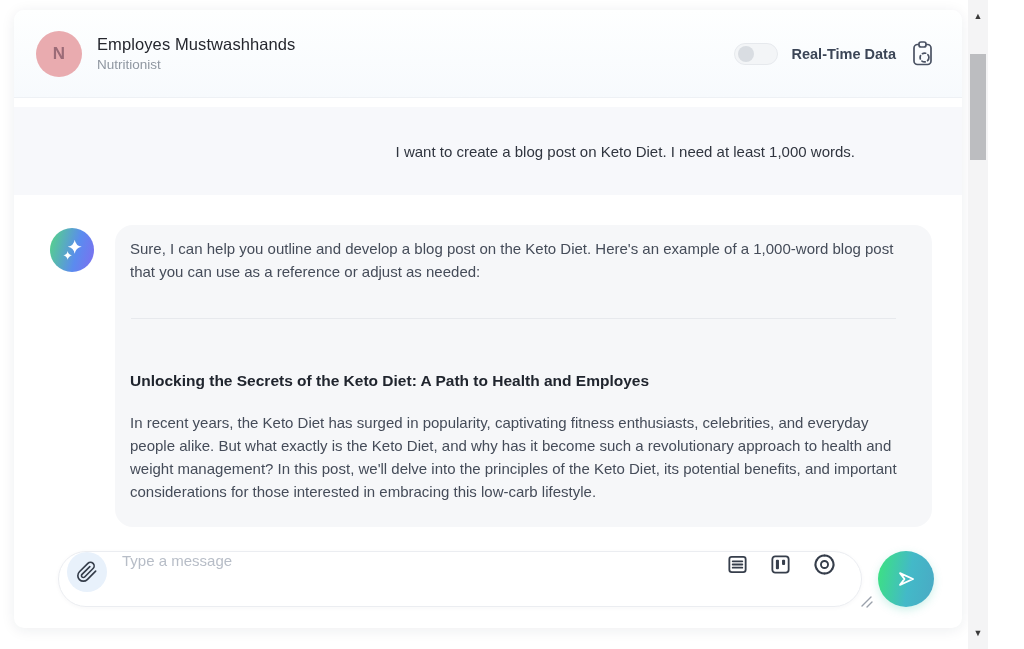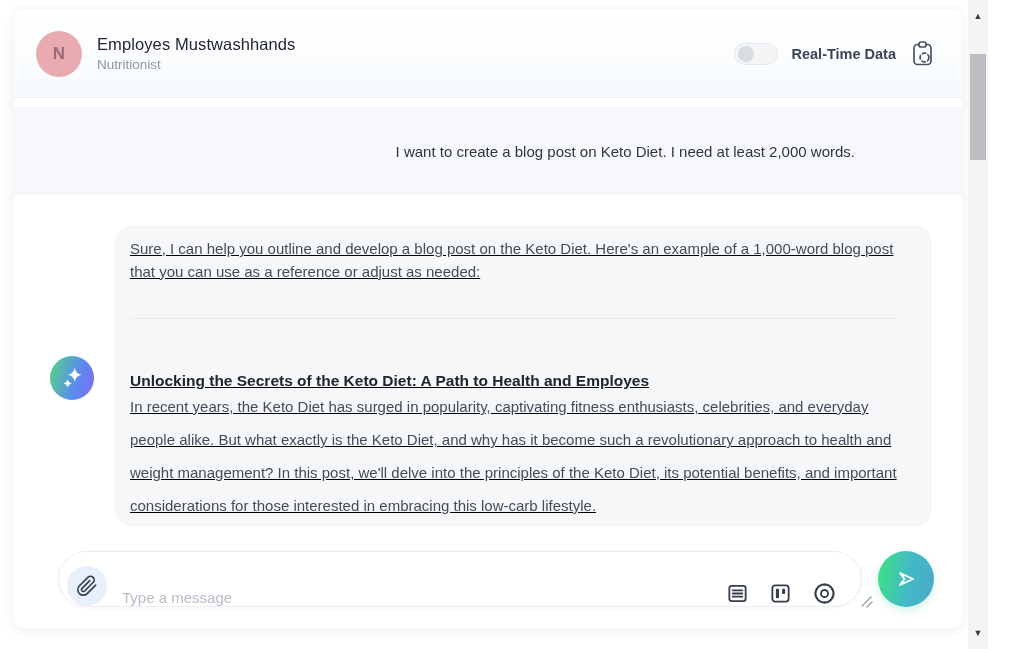--- a/index.html
+++ b/index.html
@@ -31,36 +31,36 @@
   .toggle-label { font-size:14.5px; font-weight:600; color:#3b4556; margin:0 14px 0 14px; }
   .clipboard-btn { background:none; border:none; cursor:pointer; display:flex;
     align-items:center; color:#4a5263; }
 
   
   .user-band { margin-top:9px; height:88px; background:#f7f8fb; display:flex;
     align-items:center; justify-content:flex-end; padding-right:107px; }
   .user-msg { font-size:15px; color:#30353f; }
 
   
-  .ai-row { margin-top:30px; display:flex; align-items:center; padding-left:36px;text-decoration:underline; }
+  .ai-row { margin-top:30px; display:flex; align-items:flex-start; padding-left:36px; }
   .ai-avatar { width:44px; height:44px; border-radius:50%; flex:0 0 auto; margin-top:3px;
     background:linear-gradient(105deg,#55d18b 5%,#5b8bef 60%,#7f6df0 100%);
     display:flex; align-items:center; justify-content:center; }
   .bubble { margin-left:21px; width:817px; height:302px; background:#f6f7f9;
     border-radius:18px; padding:13px 26px 14px 15px; overflow:hidden; }
   .bubble p { font-size:15px; line-height:22.5px; color:#454c59; }
   .bubble hr { border:none; border-top:1px solid #e7e9ed; margin:35px 10px 0 1px; }
   .bubble h3 { margin-top:53px; font-size:15.5px; font-weight:700; color:#20252e; }
-  .bubble .post-body { line-height:33px; }
+  .bubble .post-body { margin-top:21px; line-height:23px; }
 
   
   .composer { position:absolute; left:44px; top:541px; width:876px; height:56px; }
   .input-pill { position:absolute; left:0; top:0; width:804px; height:56px;
     background:#fff; border:1px solid #ebedf1; border-radius:28px;
-    box-shadow:0 1px 4px rgba(40,50,70,.04); display:flex; align-items:flex-end;
+    box-shadow:0 1px 4px rgba(40,50,70,.04); display:flex; align-items:flex-start;
     padding:0 18px 0 8px; }
   .attach-btn { width:40px; height:40px; border-radius:50%; background:#e8f1fb;
     border:none; cursor:pointer; display:flex; align-items:center; justify-content:center;
     color:#353d4a; flex:0 0 auto; }
   .msg-input { flex:1; border:none; outline:none; background:transparent;
     font-size:15px; color:#333; margin-left:15px; font-family:"Liberation Sans",sans-serif; }
   .msg-input::placeholder { color:#b7bdc7; }
   .composer-icons { display:flex; align-items:center; gap:20px; margin-right:6px;
     color:#363e4b; }
   .icon-btn { background:none; border:none; cursor:pointer; color:#363e4b;
@@ -105,21 +105,21 @@
           <svg width="26" height="28" viewBox="0 0 26 28" fill="none" stroke="currentColor" stroke-width="1.7" stroke-linecap="round" stroke-linejoin="round">
             <rect x="4" y="4.5" width="17" height="20" rx="3.5"></rect>
             <rect x="9" y="2" width="7" height="5" rx="2" fill="#f7fafd"></rect>
             <circle cx="14.5" cy="17.5" r="4.4" stroke-dasharray="3.4 2.6"></circle>
           </svg>
         </button>
       </div>
     </div>
 
     <div class="user-band">
-      <p class="user-msg">I want to create a blog post on Keto Diet. I need at least 2,000 words.</p>
+      <p class="user-msg">I want to create a blog post on Keto Diet. I need at least 1,000 words.</p>
     </div>
 
     <div class="ai-row">
       <div class="ai-avatar">
         <svg width="26" height="26" viewBox="0 0 24 24">
           <path fill="#ffffff" d="M14.5 2.5 Q15.4 8.1 21 9 Q15.4 9.9 14.5 15.5 Q13.6 9.9 8 9 Q13.6 8.1 14.5 2.5 Z"></path>
           <path fill="#ffffff" d="M8 13 Q8.55 16.45 12 17 Q8.55 17.55 8 21 Q7.45 17.55 4 17 Q7.45 16.45 8 13 Z"></path>
         </svg>
       </div>
       <div class="bubble">

